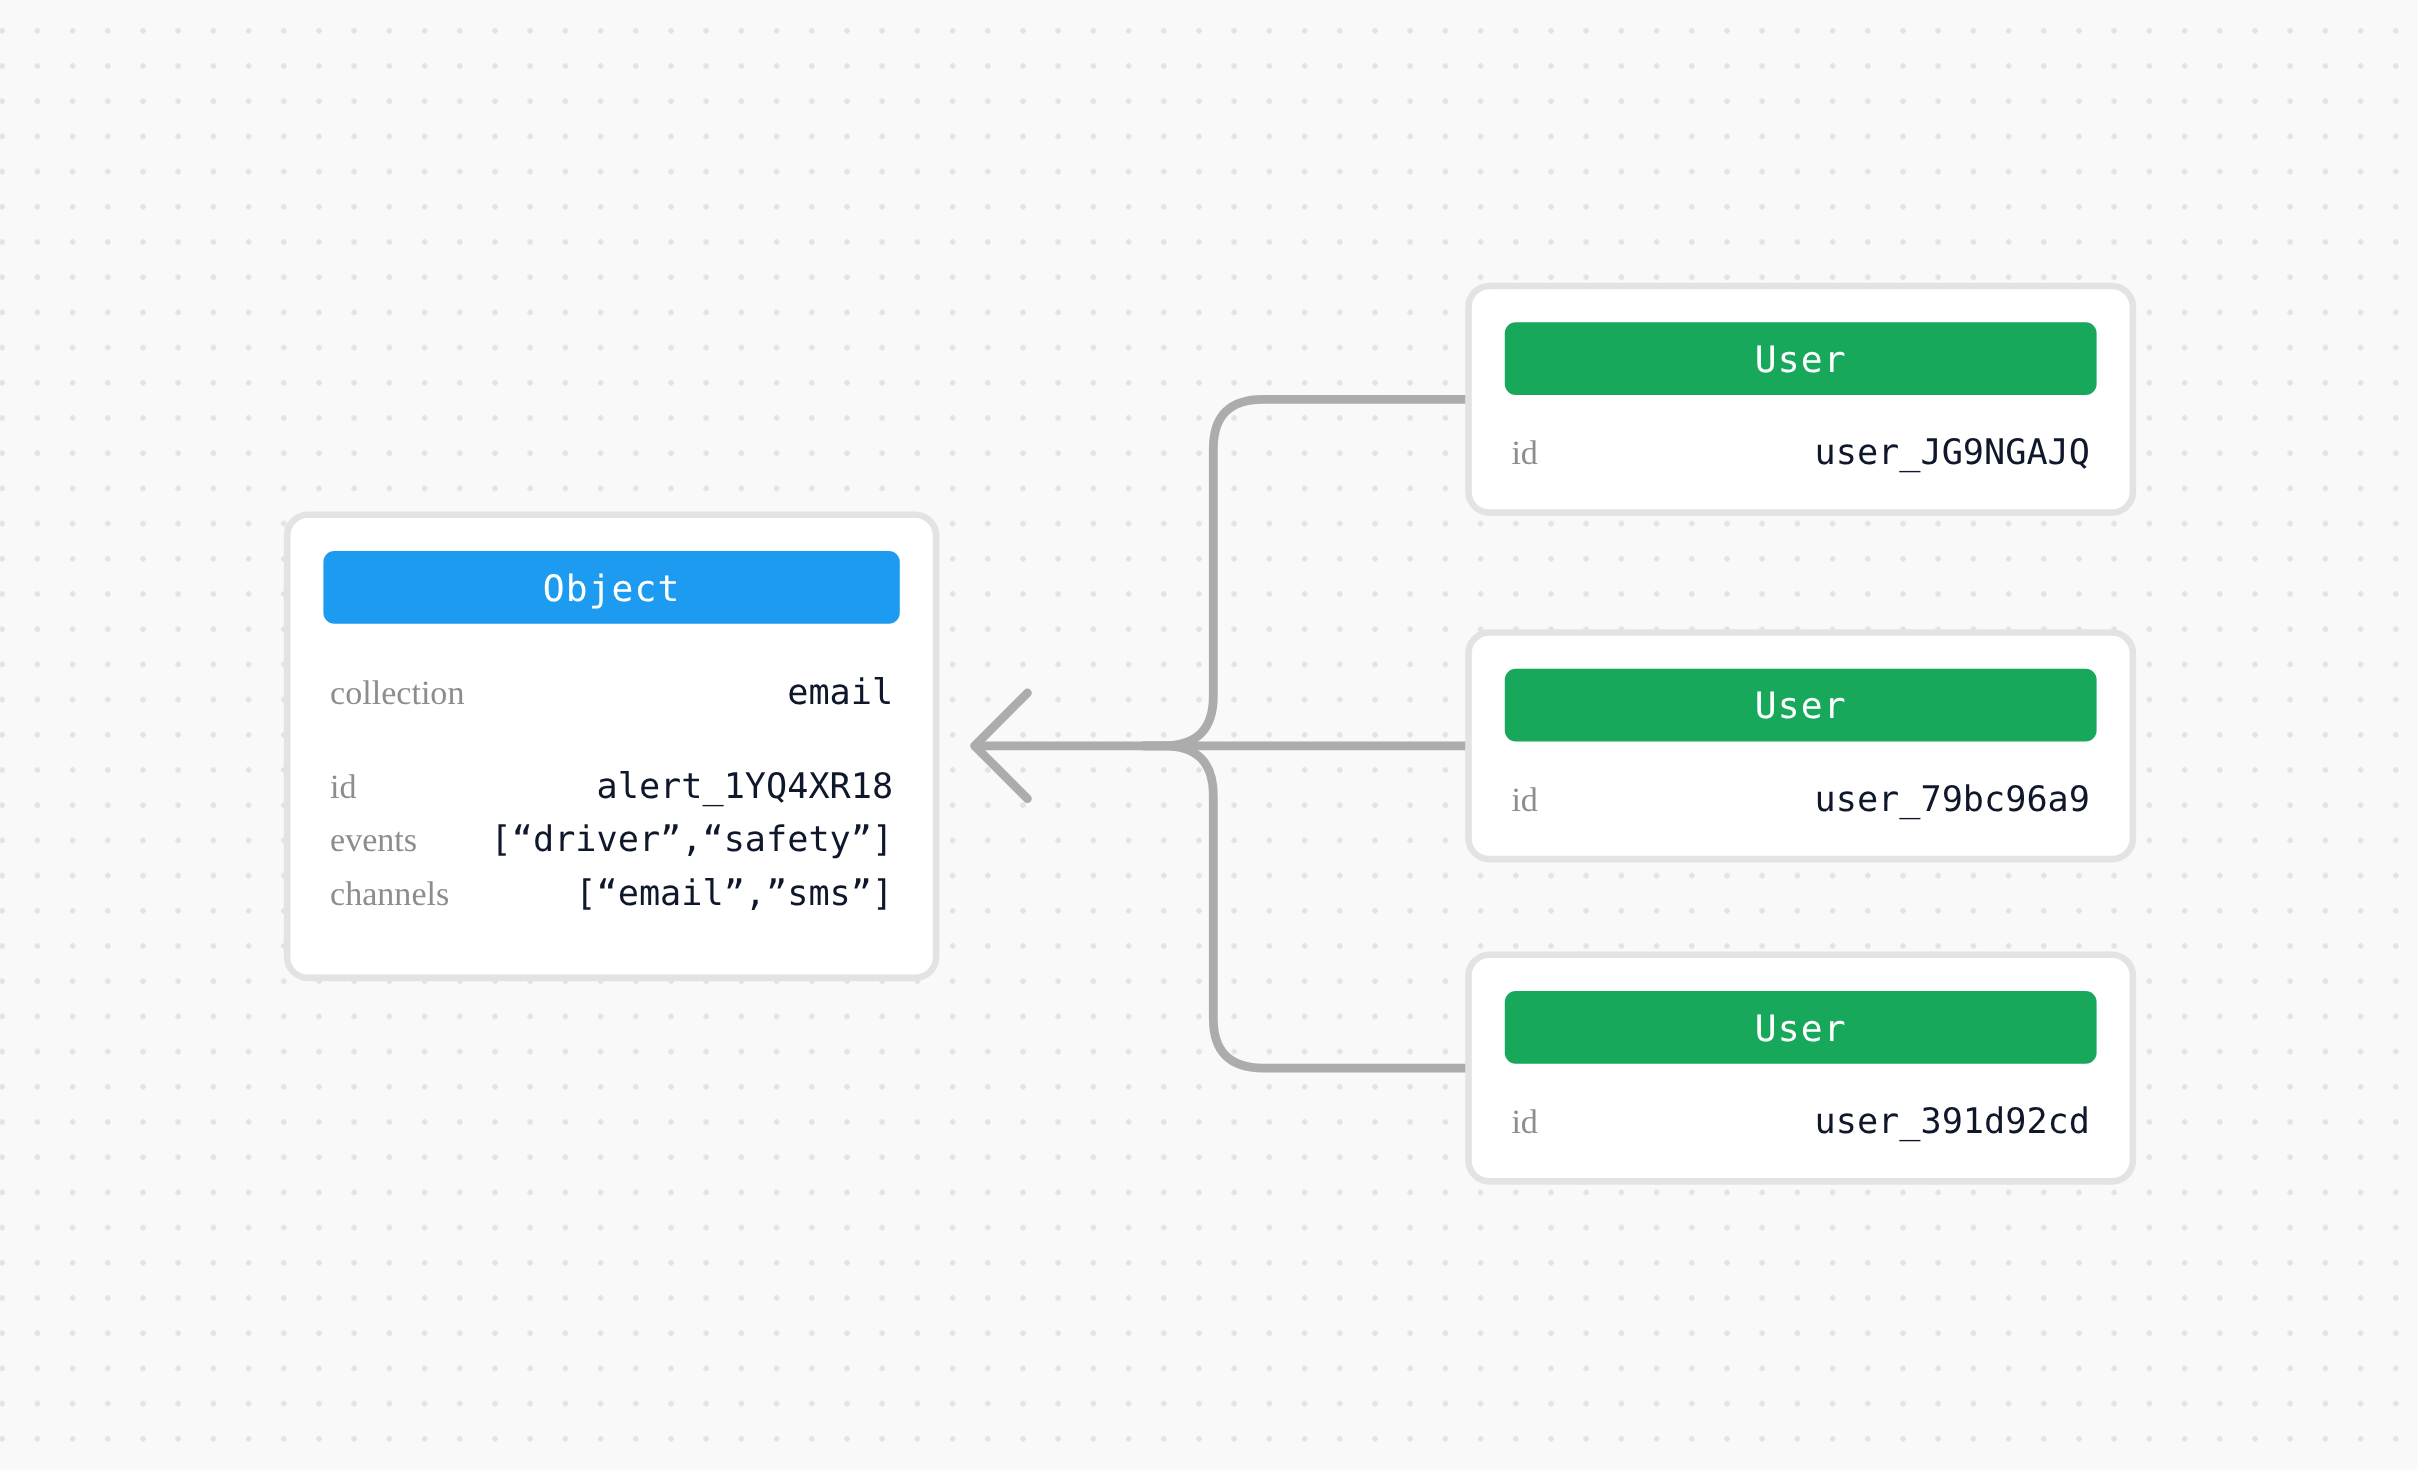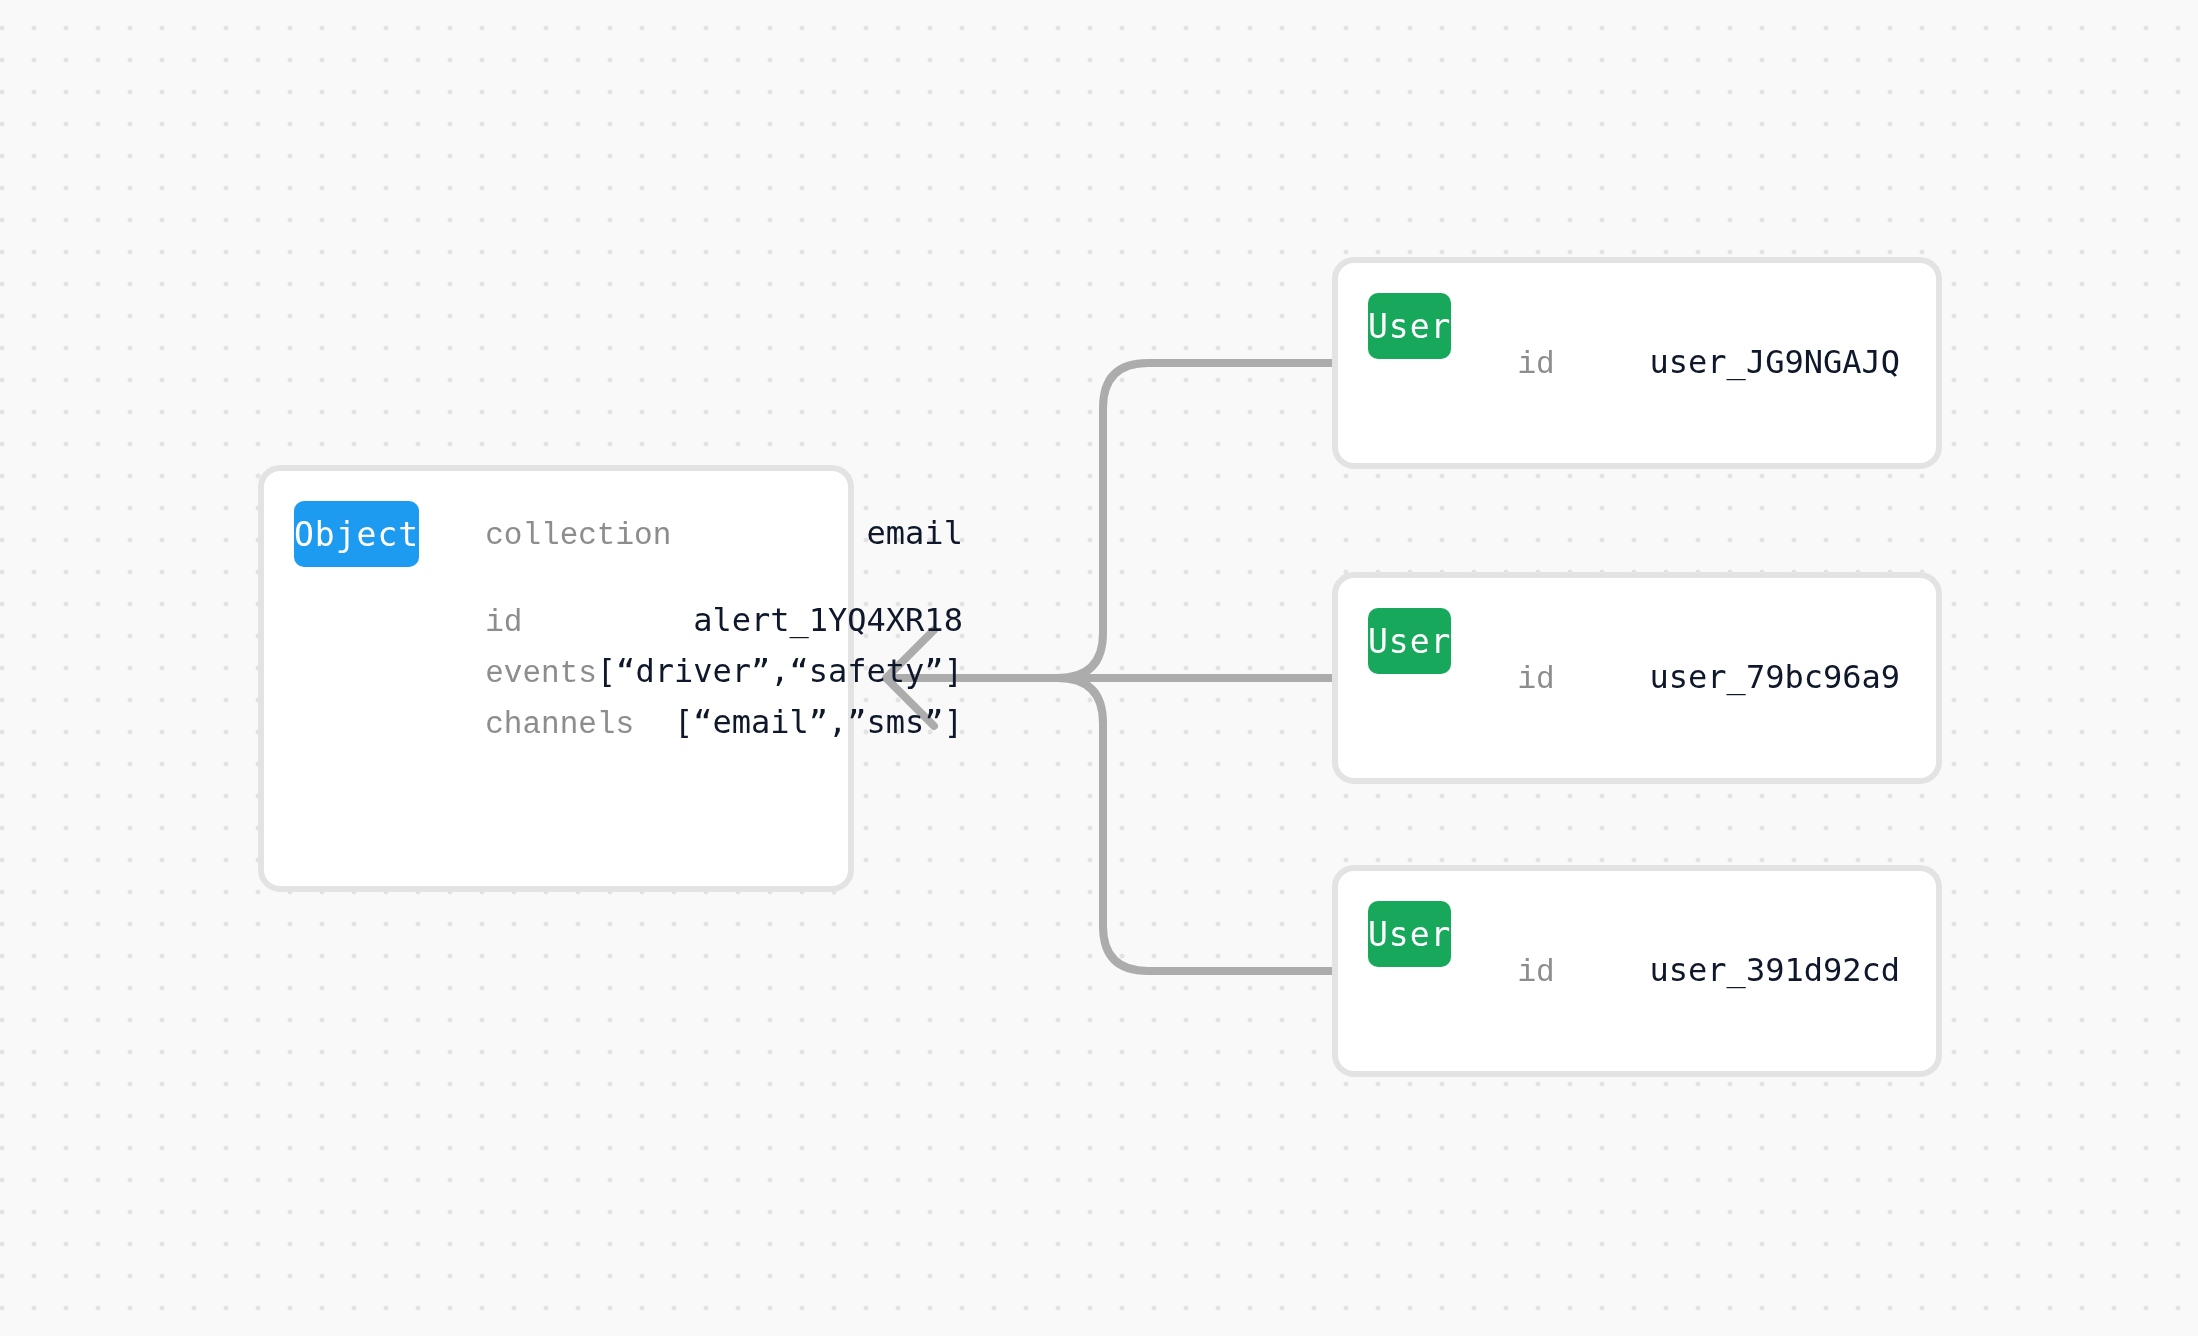--- a/index.html
+++ b/index.html
@@ -36,21 +36,21 @@
     stroke-linejoin: round;
   }
 
   .node {
     position: absolute;
     z-index: 2;
     background: #FFFFFF;
     border: 6px solid #E3E3E3;
     border-radius: 22px;
     display: flex;
-    flex-direction: row;
+    flex-direction: column;
   }
 
   .object-node { left: 258px; top: 465px;  width: 596px; height: 427px; }
   .user-node-1 { left: 1332px; top: 257px; width: 610px; height: 212px; }
   .user-node-2 { left: 1332px; top: 572px; width: 610px; height: 212px; }
   .user-node-3 { left: 1332px; top: 865px; width: 610px; height: 212px; }
 
   .node-header {
     margin: 30px 30px 0 30px;
     height: 66px;
@@ -83,21 +83,21 @@
     flex: 1;
     display: flex;
     align-items: center;
     margin: 0 36px;
   }
   .user-body .field-row { width: 100%; }
 
   .field-label {
     color: #8D8D8D;
     font-size: 31px;
-    font-family: Liberation Mono, monospace;
+    font-family: Liberation Serif, serif;
   }
   .field-value {
     color: #0f172a;
     font-size: 32px;
     font-weight: 500;
     font-family: "DejaVu Sans Mono", "Liberation Mono", monospace;
     white-space: nowrap;
   }
 </style>
 </head>

